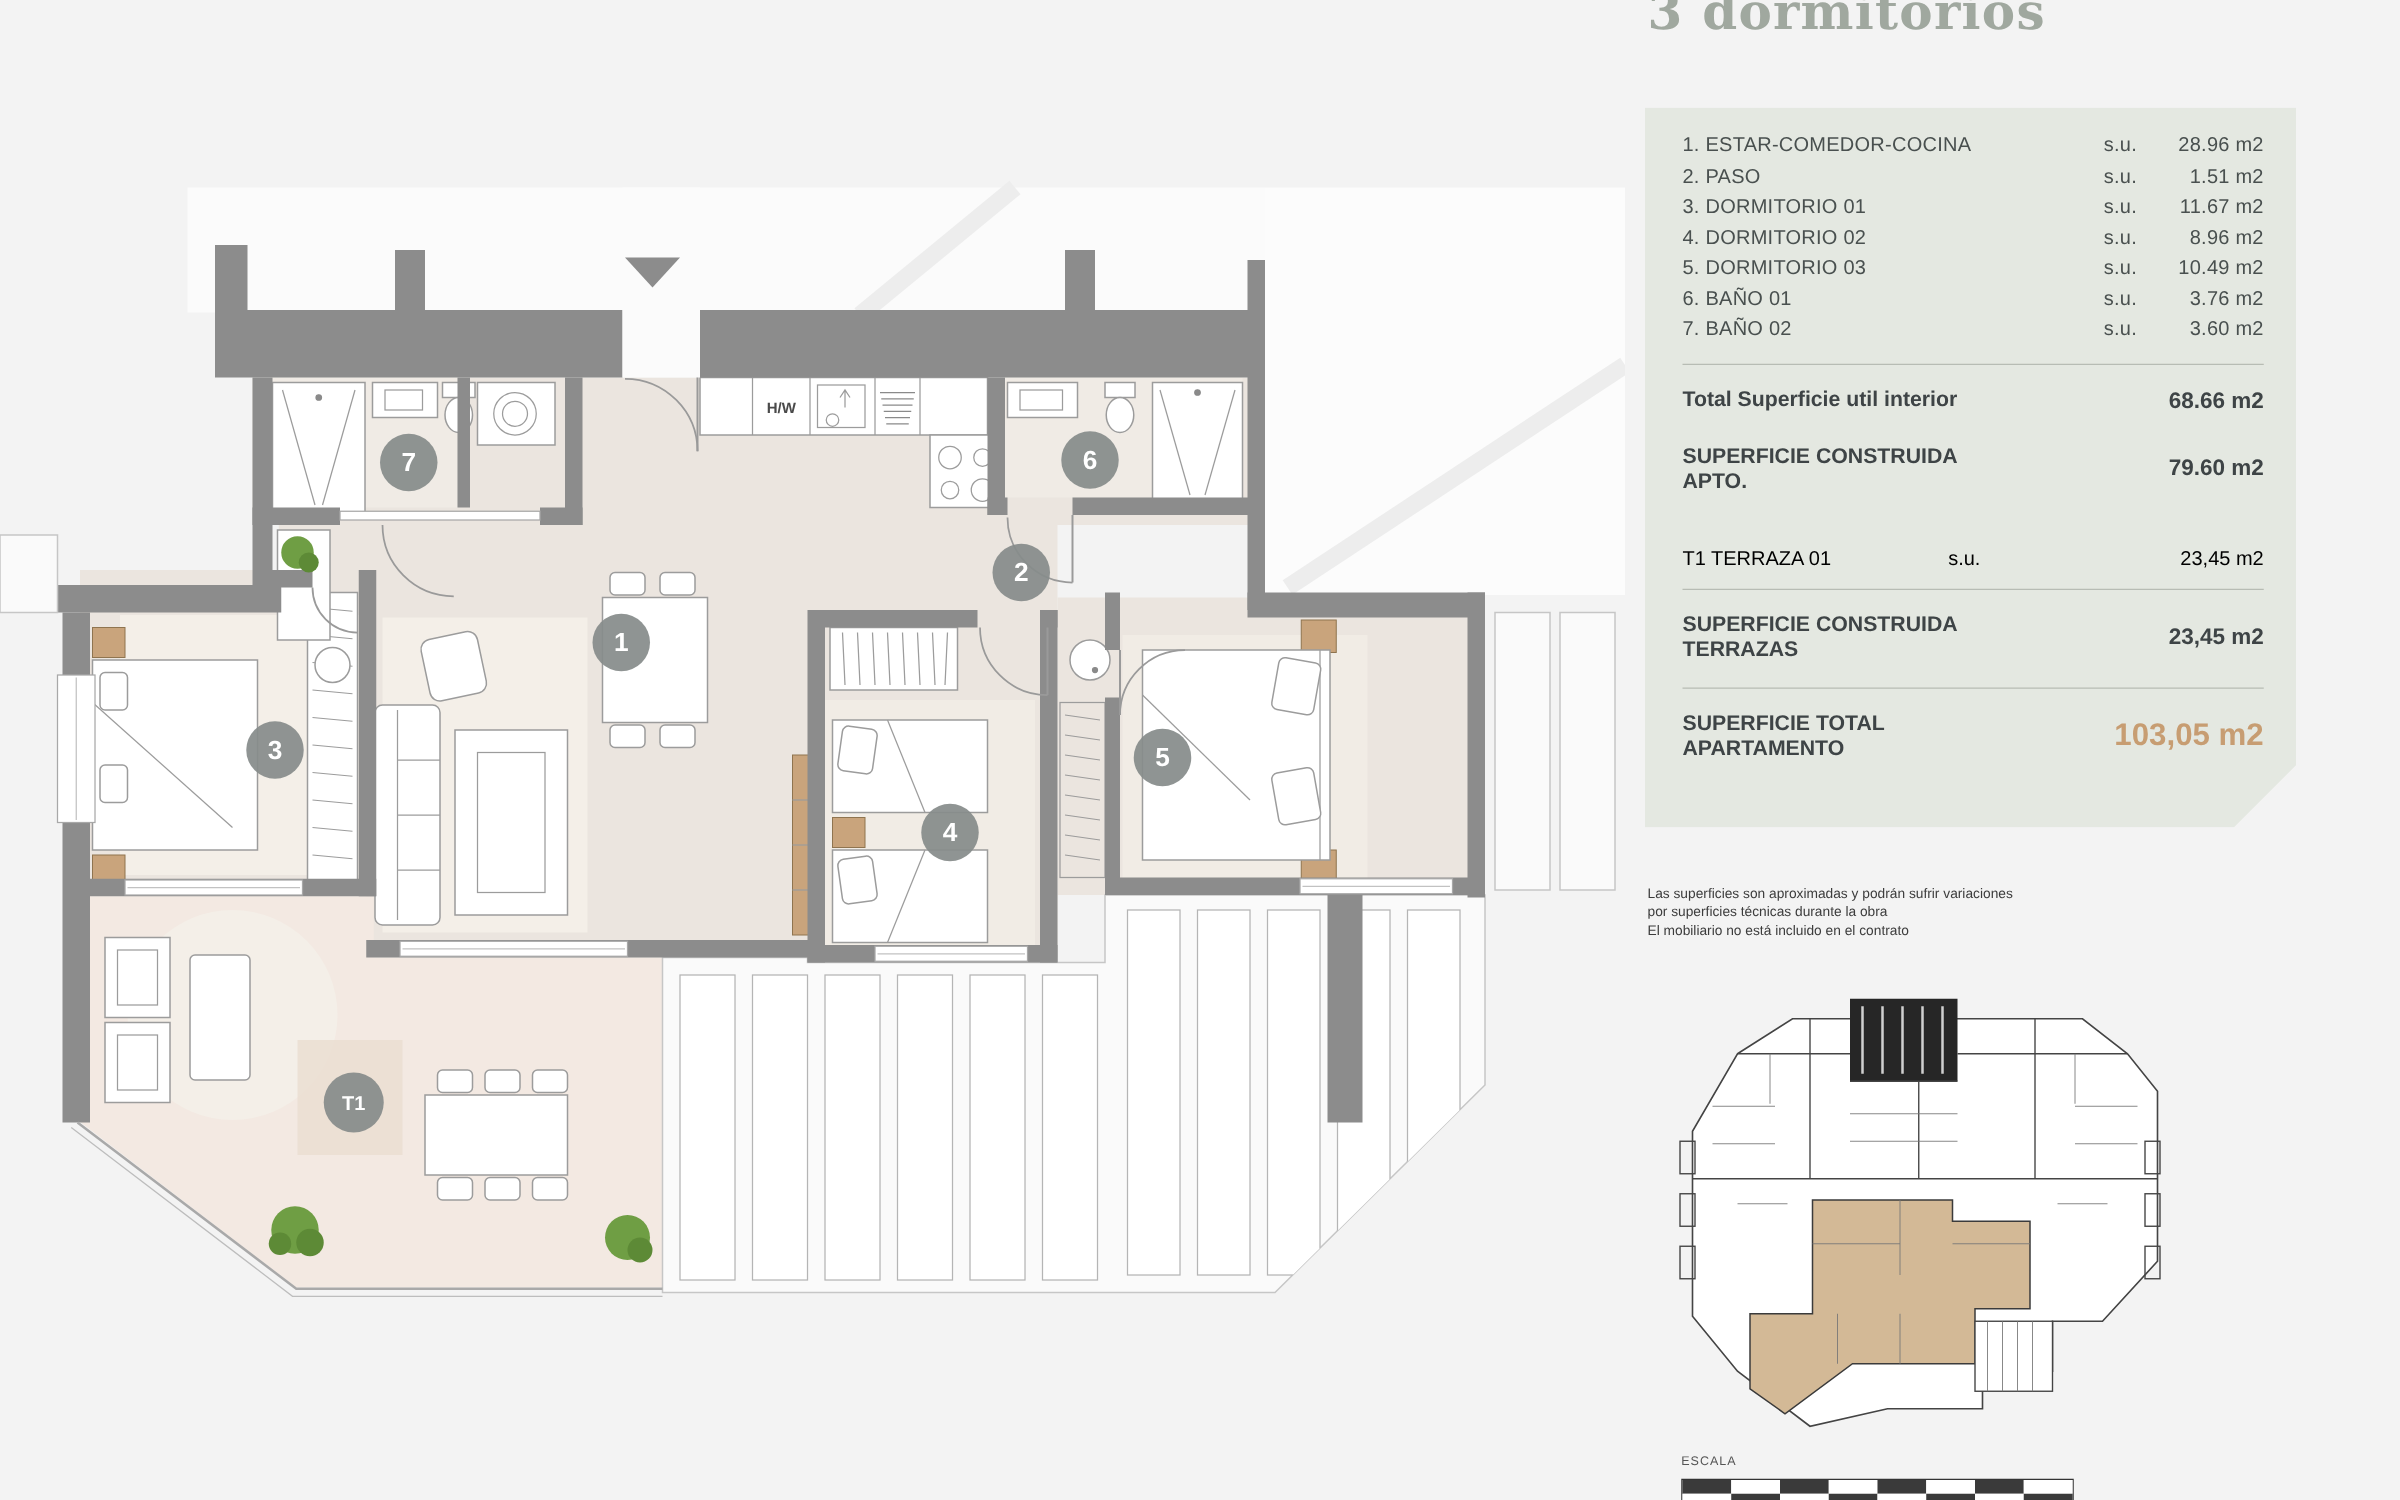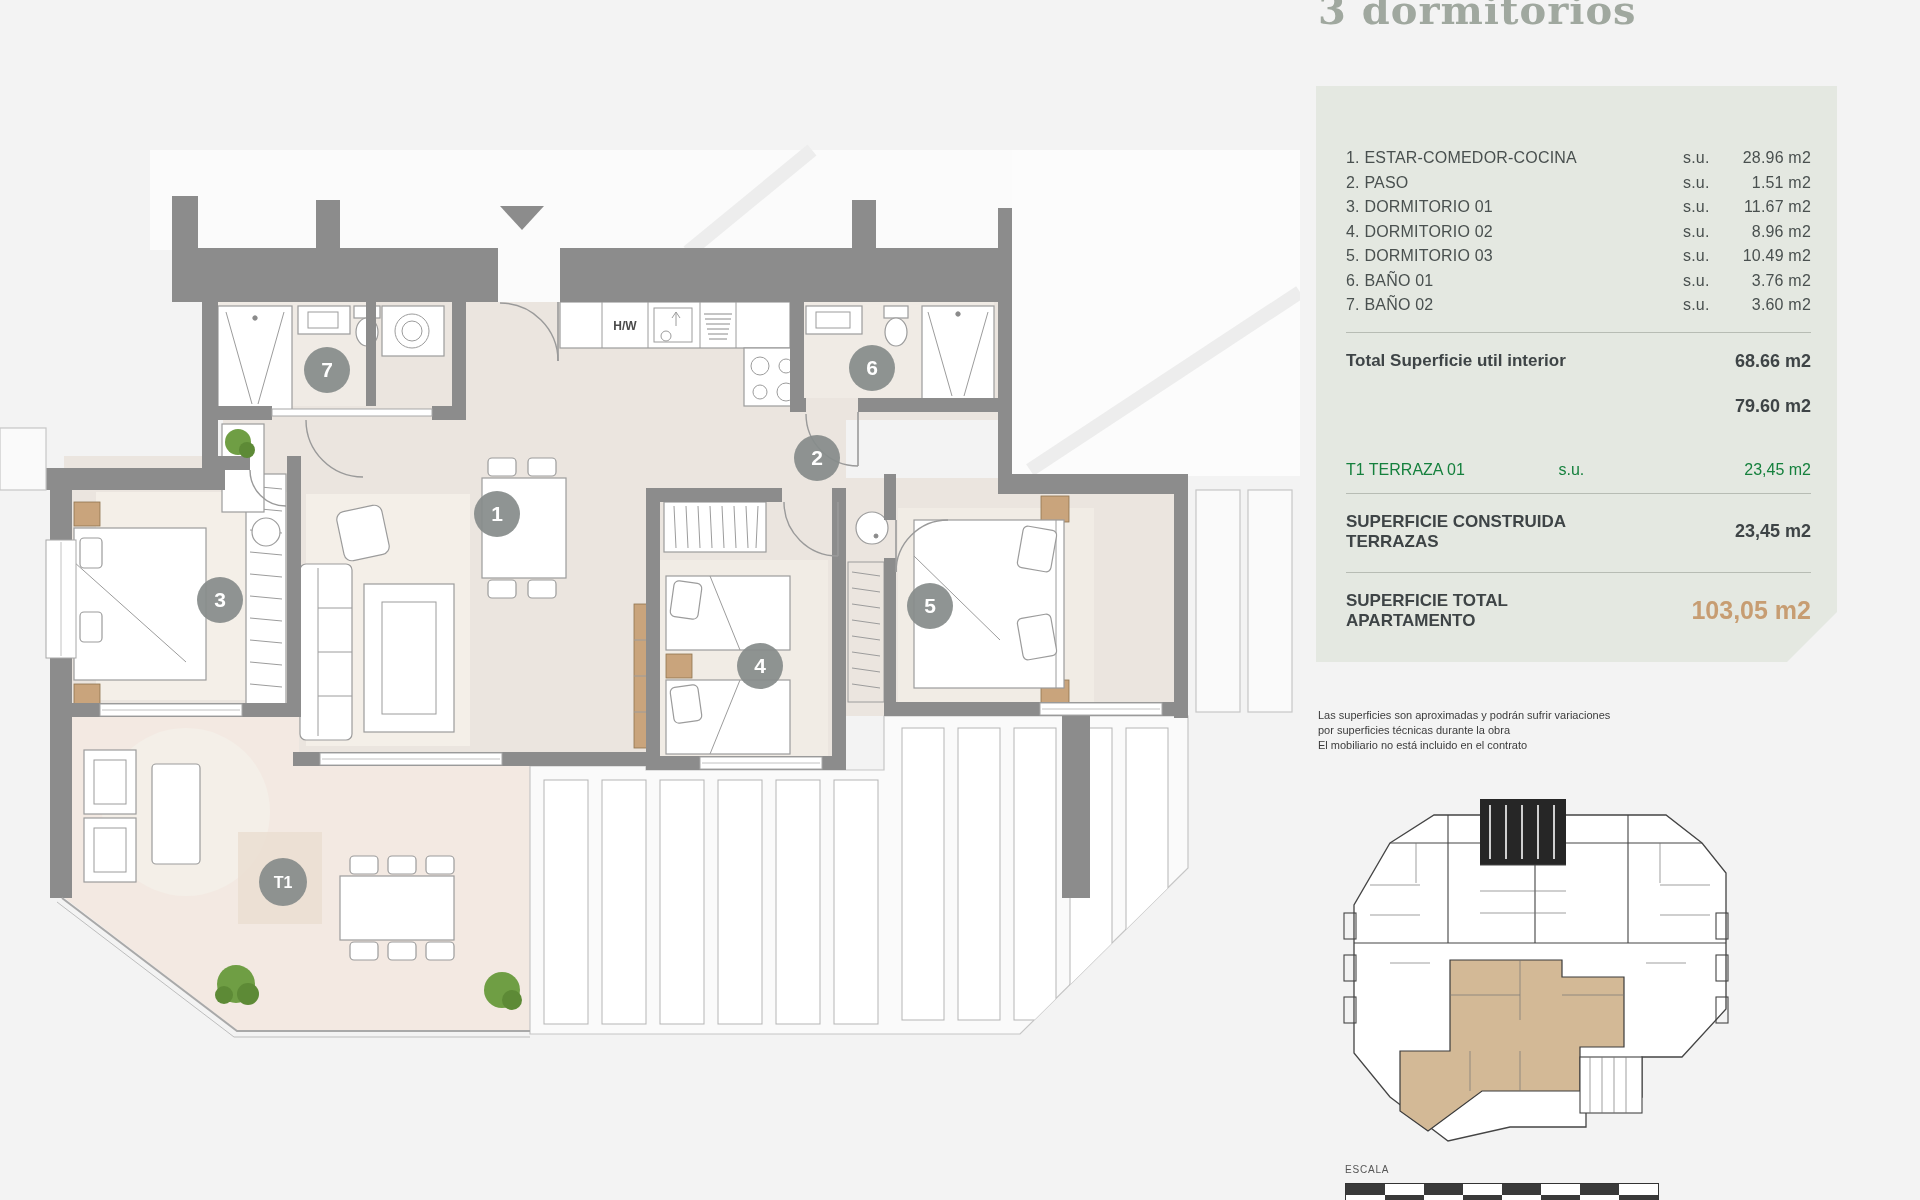--- a/index.html
+++ b/index.html
@@ -39,31 +39,31 @@
   .badge-label.small{font-size:16px}
   .plan-label{fill:#4a4a4a;font:700 12px "Liberation Sans",sans-serif;text-anchor:middle}
   .plant{fill:#6f9e44}
   .plant2{fill:#5d8a36}
 
   
   .title{position:absolute;left:1318px;top:-14px;font-family:"DejaVu Serif","Liberation Serif",serif;
          font-size:40px;font-weight:600;color:#a0a89f;letter-spacing:1px}
   .panel{position:absolute;left:1316px;top:86px;width:521px;height:576px;background:var(--panel_bg);
          clip-path:polygon(0 0,100% 0,100% calc(100% - 50px),calc(100% - 50px) 100%,0 100%);
-         padding:60px 26px 0 30px;color:#49504f}
+         padding:19px 26px 0 30px;color:#49504f}
   .room-row{display:flex;align-items:baseline;font-size:16px;line-height:24.5px;letter-spacing:.2px}
   .r-name{flex:1}
   .r-su{width:36px}
   .r-val{width:92px;text-align:right}
   .divider{height:1px;background:#b7bcb4;margin:14px 0 0 0}
   .tot-row{display:flex;align-items:center;font-weight:700;color:#3e4446;font-size:17px}
   .tot-label{flex:1;max-width:300px}
   .tot-val{text-align:right;flex:1;font-size:18px}
   .tot-su{width:40px;font-weight:400}
-  .gray{color:#15803d;font-weight:400;font-size:16px}
+  .gray{color:#000000;font-weight:400;font-size:16px}
   .gray .tot-val{font-size:16px}
   .accent-val{color:var(--accent)}
   .mt18{margin-top:18px}.mt24{margin-top:24px}.mt44{margin-top:44px}.mt20{margin-top:20px}
 
   .disclaimer{position:absolute;left:1318px;top:708px;font-size:11px;line-height:15px;color:#3c3c3c}
 
   
   .keyplan{position:absolute;left:1330px;top:795px}
   .kp-line{stroke:#444;stroke-width:1.1;fill:none}
   .kp-fill{fill:#fff;stroke:#444;stroke-width:1.3}
@@ -417,20 +417,21 @@
     </div>
 
     <div class="divider"></div>
 
     <div class="tot-row mt18">
       <span class="tot-label">Total Superficie util interior</span>
       <span class="tot-val">68.66 m2</span>
     </div>
 
     <div class="tot-row mt24">
+      <span class="tot-label">SUPERFICIE CONSTRUIDA APTO.</span>
       <span class="tot-val">79.60 m2</span>
     </div>
 
     <div class="tot-row gray mt44">
       <span class="tot-label">T1 TERRAZA 01</span>
       <span class="tot-su">s.u.</span>
       <span class="tot-val">23,45 m2</span>
     </div>
 
     <div class="divider"></div>

